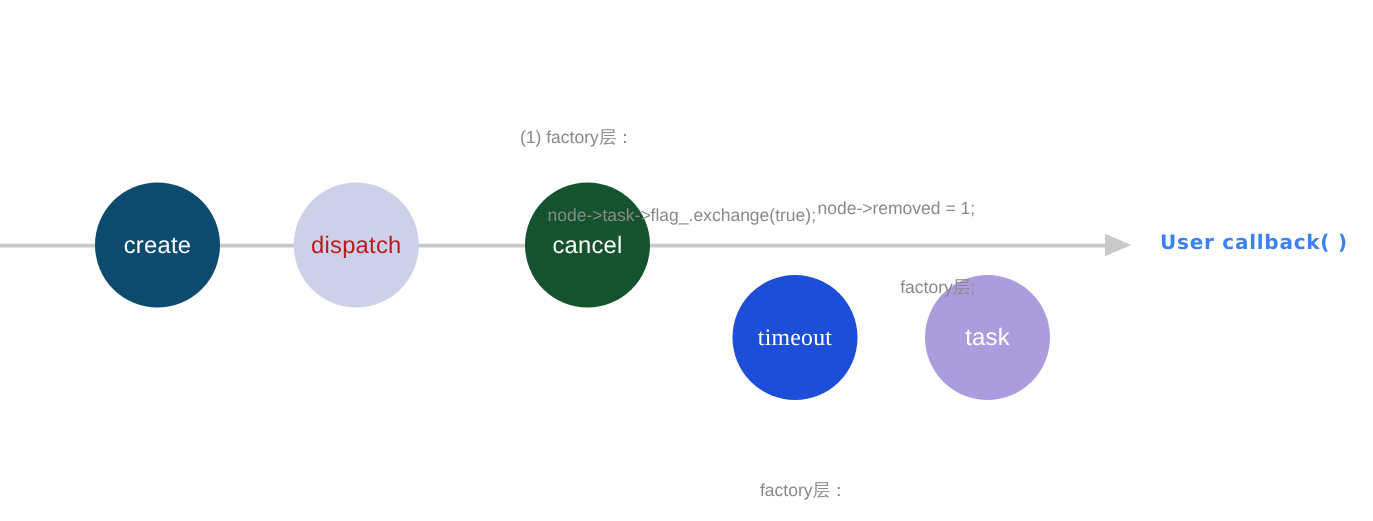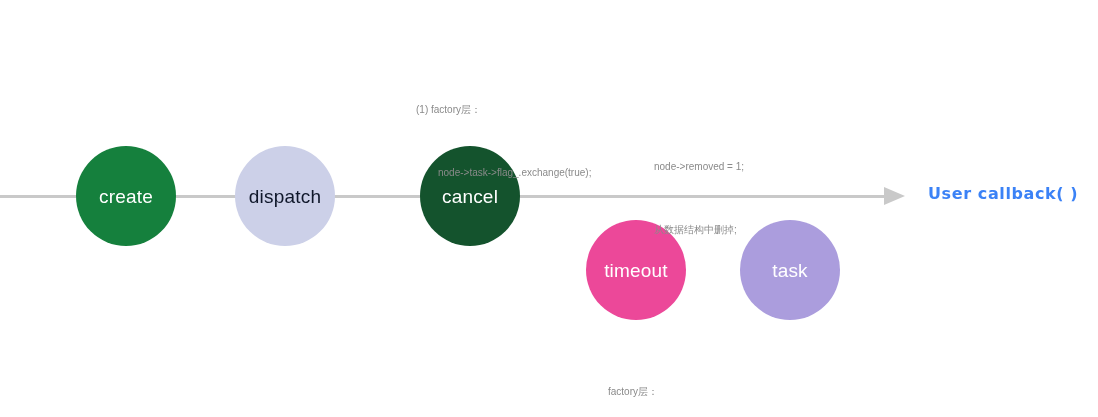--- a/index.html
+++ b/index.html
@@ -54,42 +54,43 @@
   }
   .node-label {
     color: #ffffff;
     font-size: 19px;
     font-weight: 400;
     letter-spacing: 0.2px;
     white-space: nowrap;
     line-height: 1;
   }
   .node-dispatch .node-label {
-    color: #0f172a;
+    color: #b91c1c;
   }
 
-  #node-create   { left: 76px;  top: 146px; background: #15803d; }
+  #node-create   { left: 76px;  top: 146px; background: #0c4a6e; }
   #node-dispatch { left: 235px; top: 146px; background: #ccd0e8; }
   #node-cancel   { left: 420px; top: 146px; background: #14532d; }
-  #node-timeout  { left: 586px; top: 220px; background: #ec4899; }
+  #node-timeout  { left: 586px; top: 220px; background: #1d4ed8; font-family: Liberation Serif, serif; }
   #node-stop     { left: 740px; top: 220px; background: #ab9ddd; }
 
   
   .annotation {
     position: absolute;
     color: #8a8a8a;
-    font-size: 10px;
+    font-size: 14px;
     line-height: 21px;
     white-space: pre;
   }
   .annotation .ann-line {
     display: block;
   }
   .annotation .ann-line.indent {
     padding-left: 22px;
+    text-align: right;
   }
 
   #annotation-cancel-factory { left: 416px; top: 57px; }
   #annotation-cancel-kernel  { left: 632px; top: 114px; }
   #annotation-timeout-kernel { left: 608px; top: 327px; line-height: 26px; }
   #annotation-timeout-kernel .ann-line:nth-child(2) { font-size: 15px; }
 
   
   #endpoint-label {
     position: absolute;
@@ -131,21 +132,21 @@
     <span class="node-label">task</span>
   </div>
 
   <div class="annotation" id="annotation-cancel-factory">
     <span class="ann-line">(1) factory层：</span>
     <span class="ann-line indent">node-&gt;task-&gt;flag_.exchange(true);</span>
   </div>
 
   <div class="annotation" id="annotation-cancel-kernel">
     <span class="ann-line indent">node-&gt;removed = 1;</span>
-    <span class="ann-line indent">从数据结构中删掉;</span>
+    <span class="ann-line indent">factory层;</span>
   </div>
 
   <div class="annotation" id="annotation-timeout-kernel">
     <span class="ann-line">factory层：</span>
     
   </div>
 
   <div id="endpoint-label">User callback( )</div>
 
 </div>

